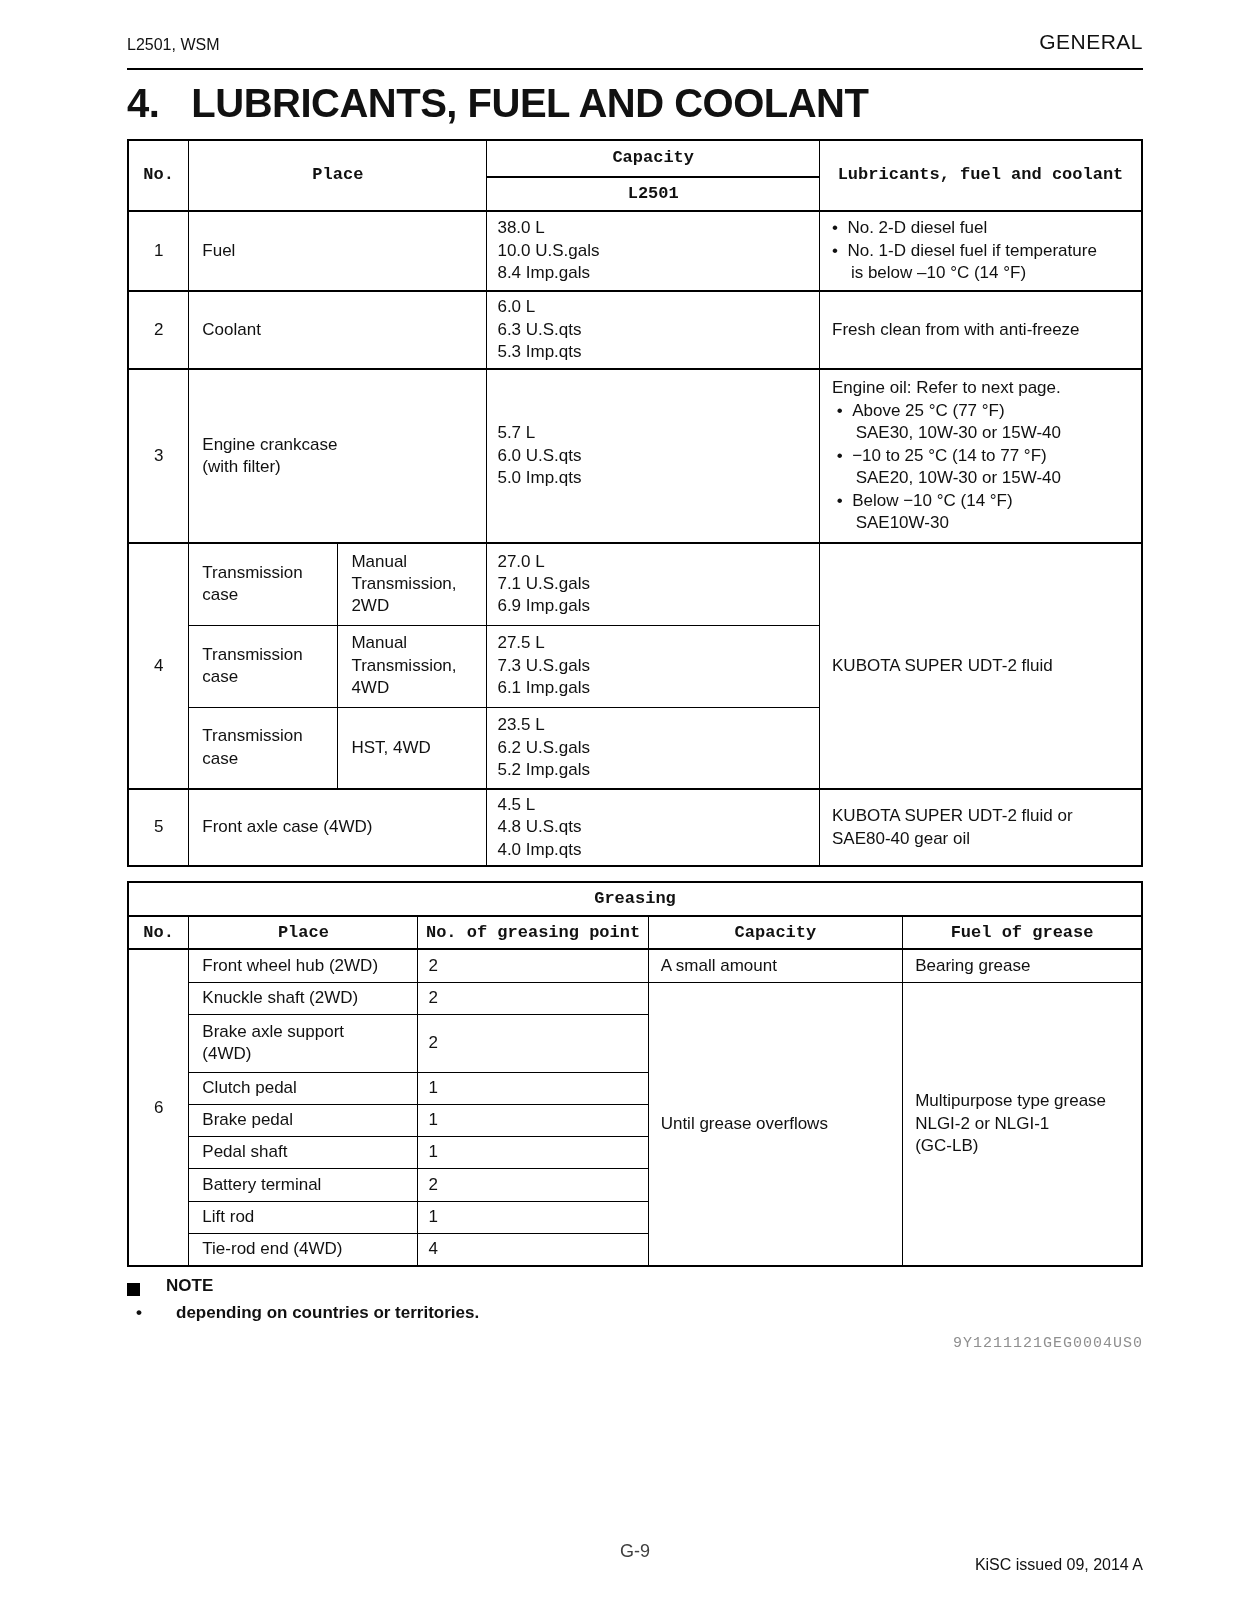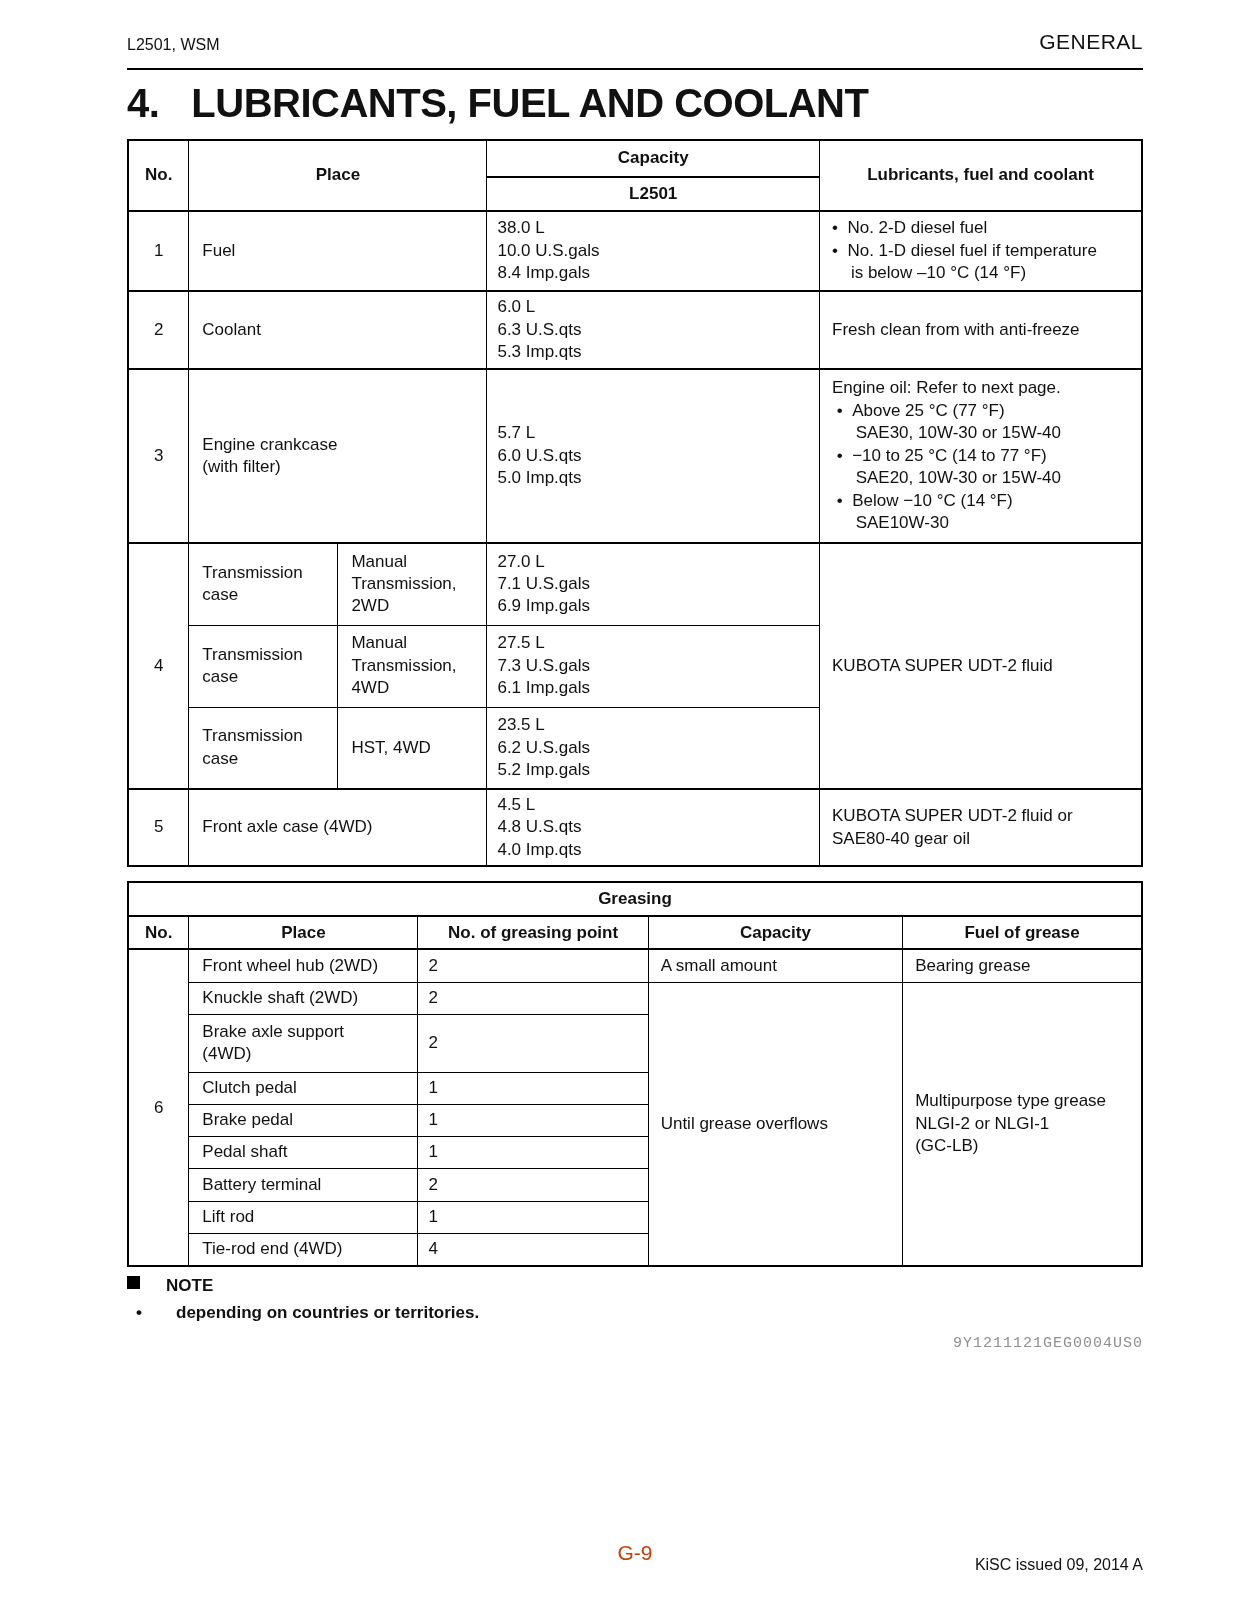--- a/index.html
+++ b/index.html
@@ -18,43 +18,43 @@
 
   
   .title{display:flex;gap:32px;font-weight:bold;font-size:40px;line-height:1.05;
     margin-top:12px;letter-spacing:-0.5px;}
 
   
   table.t{border-collapse:collapse;width:100%;table-layout:fixed;
     border:2px solid #000;margin-top:15px;}
   .t td,.t th{border:1px solid #000;vertical-align:middle;font-size:17px;
     line-height:1.32;padding:4px 10px;white-space:pre-line;color:#111;}
-  .t th{font-weight:bold;text-align:center;padding:4px 4px;}
+  .t th{font-weight:bold;text-align:center;padding:4px 4px;font-family:Liberation Mono, monospace;}
   tr.hb>td,tr.hb>th{border-top:2px solid #000;}
   th.bb,td.bb{border-bottom:2px solid #000;}
   td.no{text-align:center;padding:4px 2px;}
   td.cap{text-align:left;}
   td.place{padding-left:13px;}
   td.lub{padding-left:12px;}
 
   
   .note{margin-top:9px;}
-  .note-head{display:flex;align-items:flex-start;gap:26px;font-weight:bold;font-size:17px;}
+  .note-head{display:flex;align-items:flex-end;gap:26px;font-weight:bold;font-size:17px;}
   .note-square{width:13px;height:13px;background:#000;display:inline-block;}
   .note-line{display:flex;margin-top:5px;font-weight:bold;font-size:17px;line-height:1.45;}
   .note-bullet{width:40px;text-align:left;padding-left:9px;flex:none;}
   .note-text{flex:1;}
   .jline{text-align:justify;text-align-last:justify;}
   .code-line{margin-top:9px;text-align:right;
     font-family:"Liberation Mono","DejaVu Sans Mono",monospace;
     font-size:15px;color:#8f8f8f;letter-spacing:1px;}
 
   
   .footer-page{position:absolute;left:127px;top:1541px;width:1016px;
-    text-align:center;font-size:21px;color:#c2410c;}
+    text-align:center;font-size:18px;color:#404040;}
   .footer-issued{position:absolute;right:93px;top:1556px;font-size:16px;color:#111;}
 </style>
 </head>
 <body>
 
 <div class="page">
   <div class="content">
 
     <div class="doc-header">
       <span class="hl">L2501, WSM</span>

